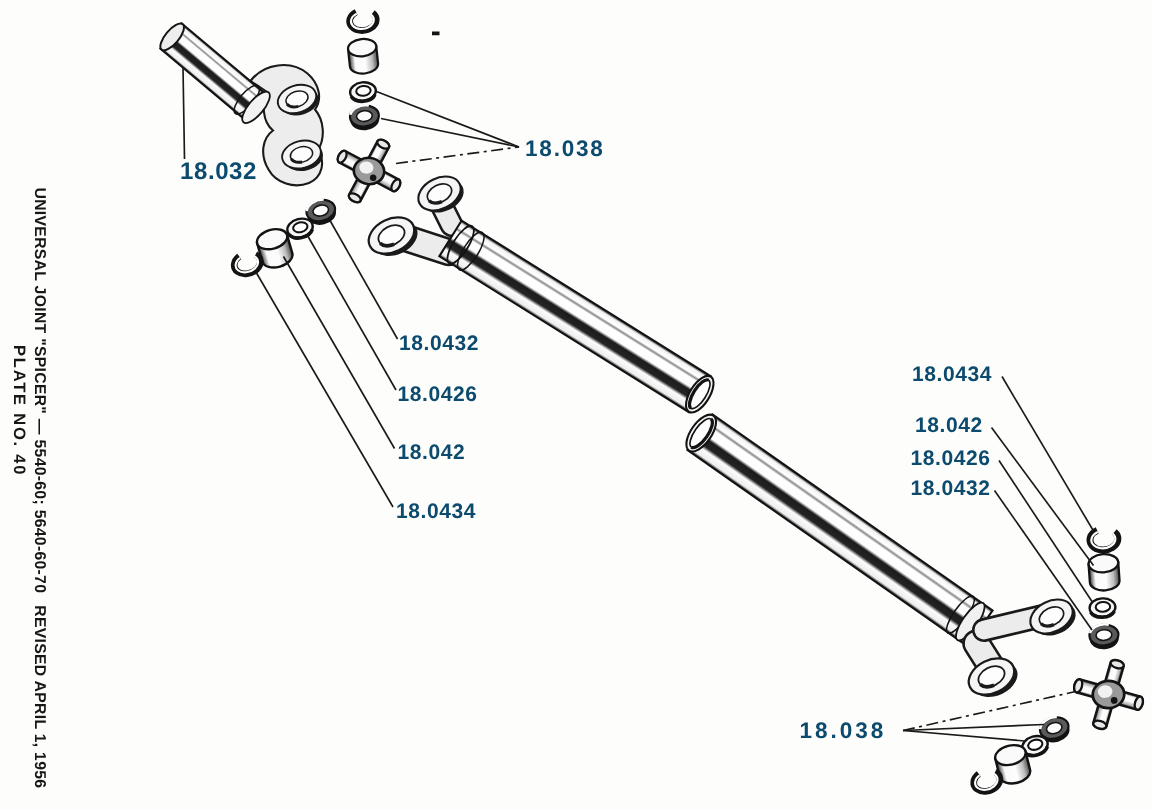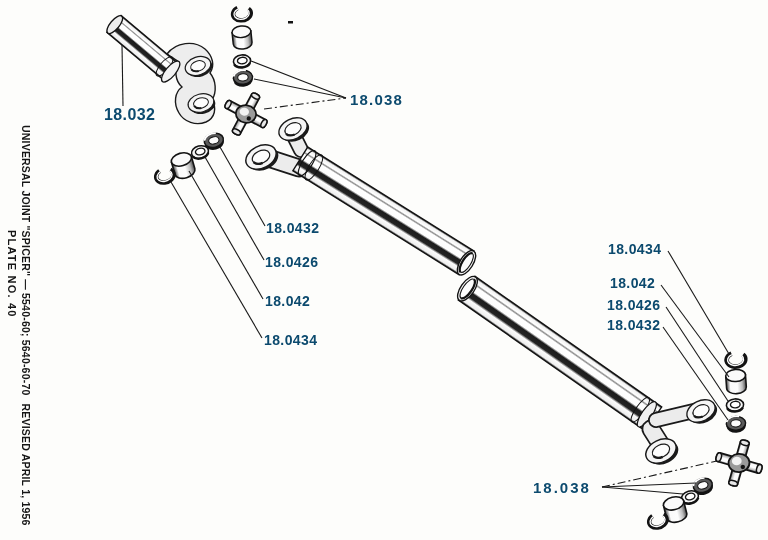--- a/index.html
+++ b/index.html
@@ -183,21 +183,21 @@
 
     <rect x="288" y="21" width="5" height="2.5" fill="#131313"></rect>
   </svg>
 
   <div class="side side-a">
     <span>UNIVERSAL JOINT "SPICER" — 5540-60; 5640-60-70</span><span class="sgap"></span><span>REVISED APRIL 1, 1956</span>
   </div>
   <div class="side side-b">PLATE NO. 40</div>
 
 
-  <div class="lbl lbl-big" style="left:104px;top:107px">18.032</div>
+  <div class="lbl lbl-big" style="left:120px;top:107px">18.032</div>
   <div class="lbl lbl-kit" style="left:350px;top:92px">18.038</div>
 
   <div class="lbl" style="left:266px;top:221px">18.0432</div>
   <div class="lbl" style="left:265px;top:255px">18.0426</div>
   <div class="lbl" style="left:265px;top:294px">18.042</div>
   <div class="lbl" style="left:264px;top:333px">18.0434</div>
 
   <div class="lbl" style="left:608px;top:242px">18.0434</div>
   <div class="lbl" style="left:610px;top:276px">18.042</div>
   <div class="lbl" style="left:607px;top:298px">18.0426</div>

